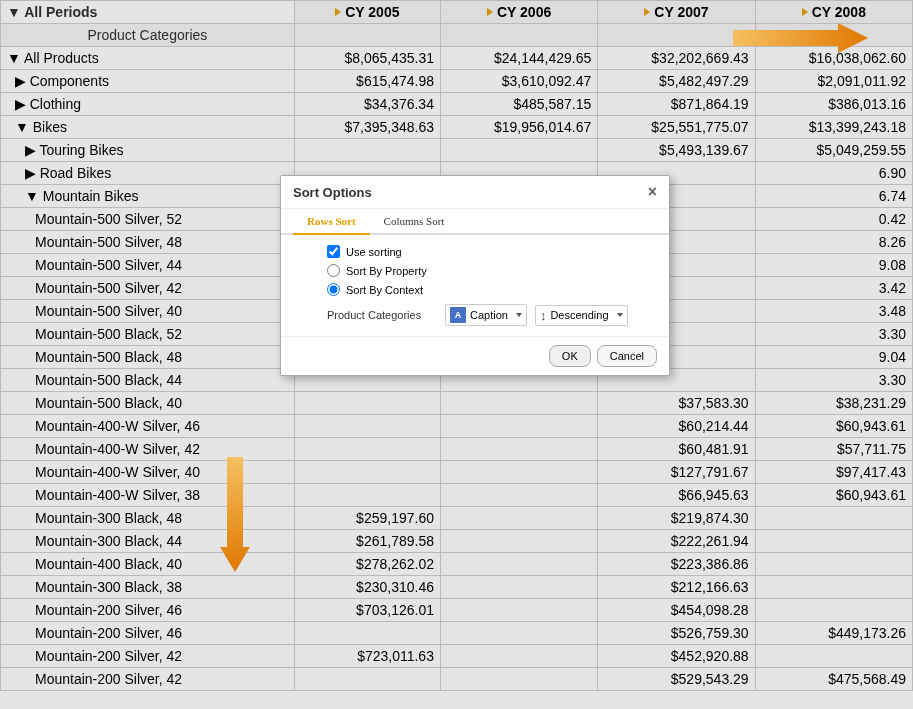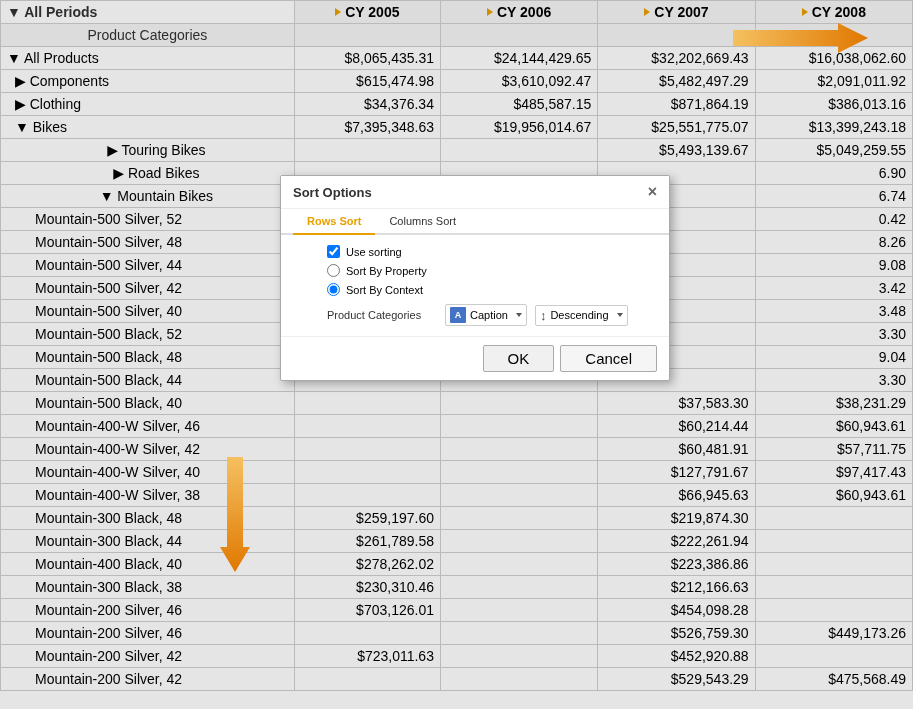--- a/index.html
+++ b/index.html
@@ -94,21 +94,21 @@
       border-left: 6px solid #e8a000;
       display: inline-block;
     }
 
     .row-label {
       text-align: left;
       padding-left: 4px;
     }
 
     .indent-1 { padding-left: 14px !important; }
-    .indent-2 { padding-left: 24px !important; text-align: center; }
+    .indent-2 { padding-left: 24px !important; }
     .indent-3 { padding-left: 34px !important; }
 
     .value-cell {
       text-align: right;
     }
 
     .bold { font-weight: normal; }
 
     .row-dim-header {
       background: #fff;
@@ -163,20 +163,21 @@
       gap: 0;
     }
 
     .dialog-tab {
       padding: 6px 14px;
       cursor: pointer;
       font-size: 11px;
       color: #333;
       border-bottom: 2px solid transparent;
       margin-bottom: -2px;
+      font-family: Liberation Serif, serif;
     }
 
     .dialog-tab.active {
       color: #e8a000;
       border-bottom: 2px solid #e8a000;
       font-weight: bold;
     }
 
     .dialog-body {
       padding: 10px 14px;
@@ -232,26 +233,26 @@
 
     .dialog-footer {
       display: flex;
       justify-content: flex-end;
       gap: 6px;
       padding: 8px 12px;
       border-top: 1px solid #eee;
     }
 
     .btn {
-      padding: 4px 24px;
-      font-size: 15px;
+      padding: 4px 12px;
+      font-size: 11px;
       border: 1px solid #aaa;
       background: #f5f5f5;
       cursor: pointer;
-      border-radius: 2px;
+      border-radius: 8px;
     }
 
     .btn-ok {
       background: #f0f0f0;
     }
 
     
     .caption-icon {
       width: 16px;
       height: 16px;

